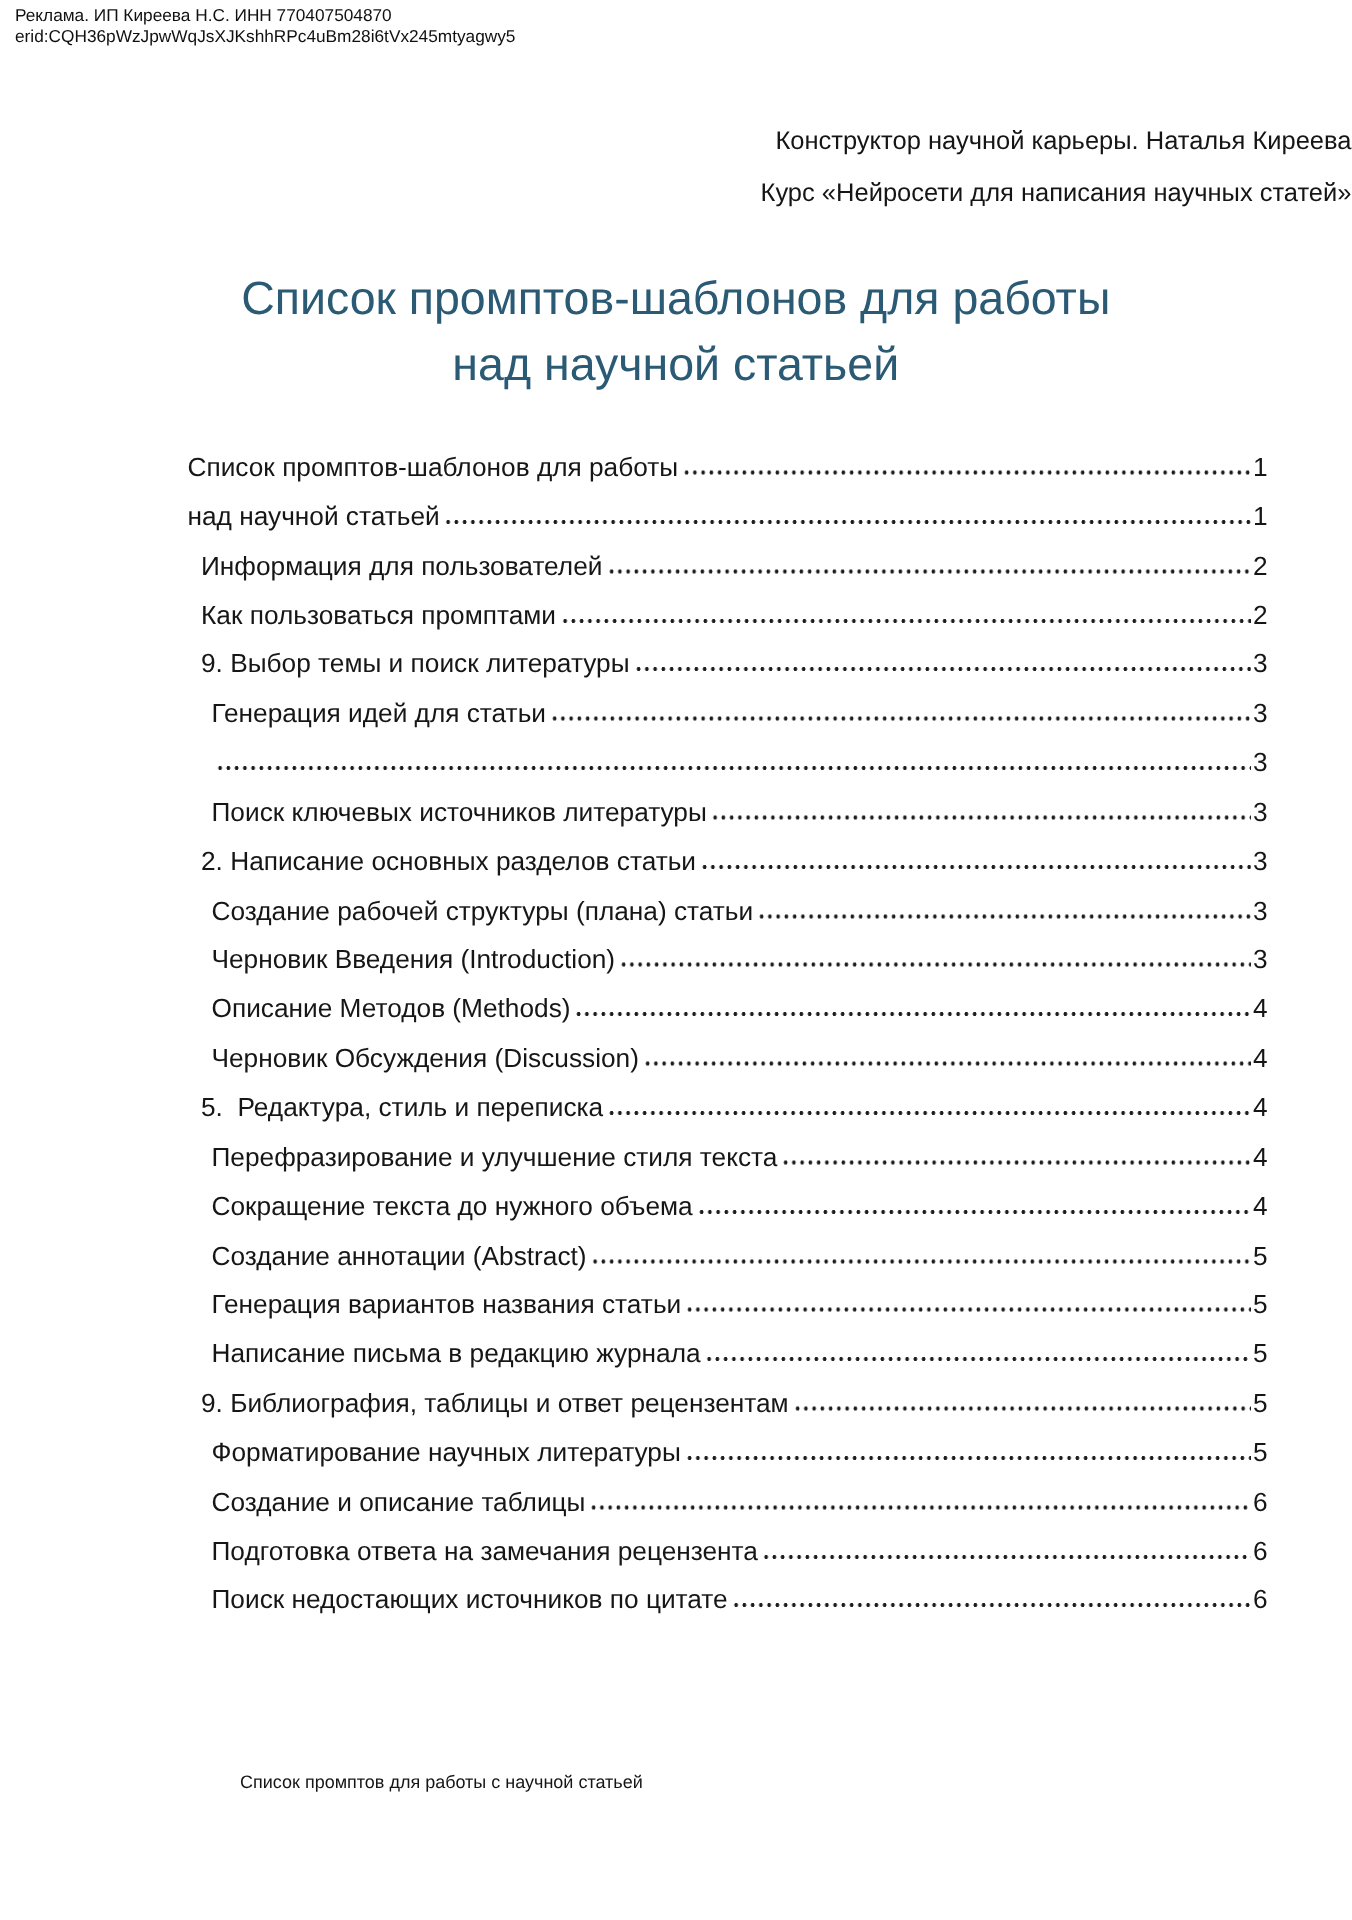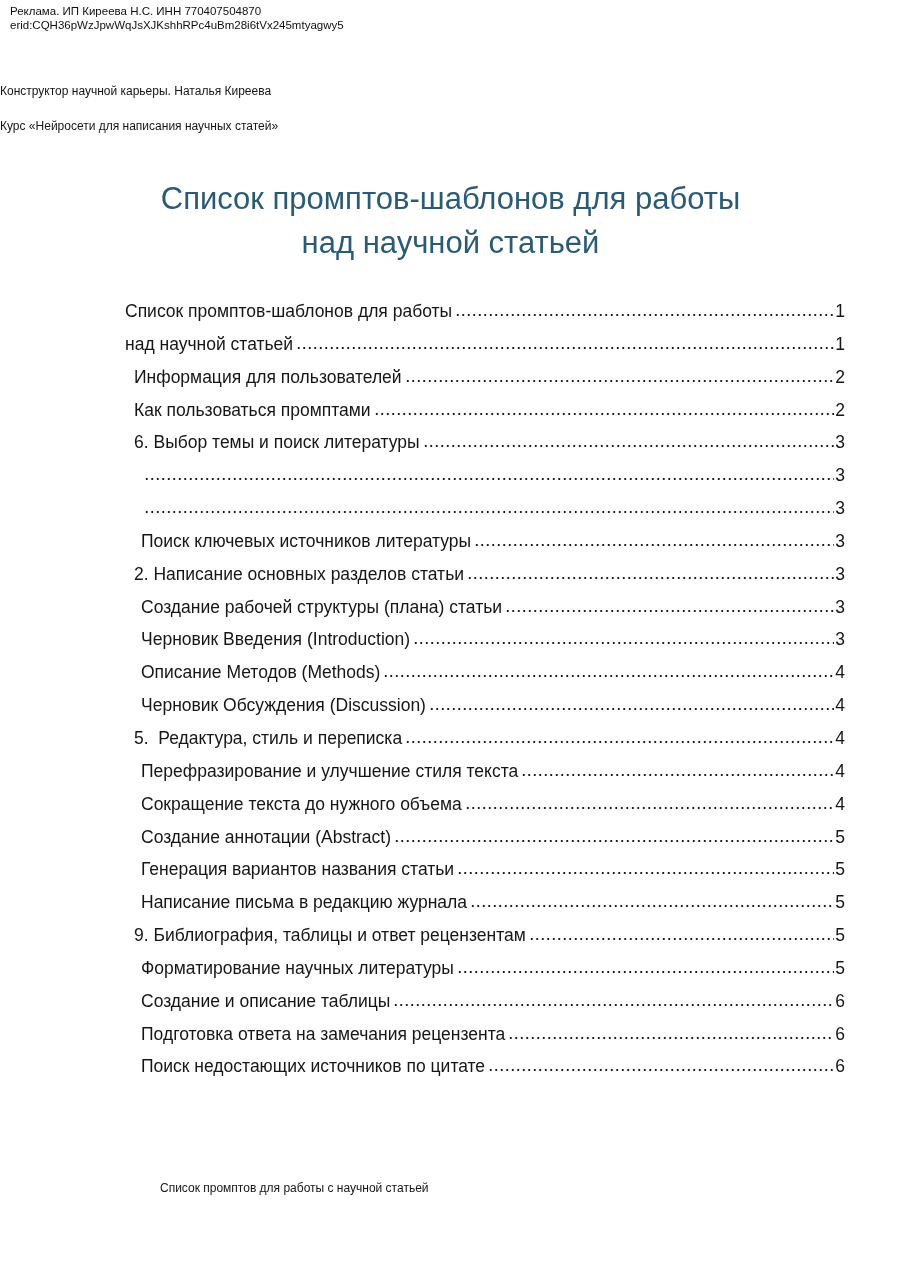--- a/index.html
+++ b/index.html
@@ -10,21 +10,21 @@
     color: #1c1c1c;
     position: relative;
     overflow: hidden;
   }
   .ad-block {
     position: absolute; left: 10px; top: 4px;
     font-size: 11.5px; line-height: 14px; color: #101010;
   }
   .header-line {
     position: absolute; left: 0; width: 100%;
-    text-align: left; font-size: 12px; color: #151515;
+    text-align: right; font-size: 17px; color: #151515;
   }
   .header-line.l1 { top: 84px; }
   .header-line.l2 { top: 119px; }
   .doc-title {
     position: absolute; top: 177px; left: 0; width: 100%;
     margin: 0; text-align: center;
     font-size: 31px; line-height: 44px; font-weight: 400;
     color: #2b5a75;
   }
   .toc {
@@ -81,25 +81,26 @@
       <span class="toc-label">Информация для пользователей</span>
       <span class="toc-leader"></span>
       <span class="toc-page">2</span>
     </div>
     <div class="toc-row level-1">
       <span class="toc-label">Как пользоваться промптами</span>
       <span class="toc-leader"></span>
       <span class="toc-page">2</span>
     </div>
     <div class="toc-row level-1">
-      <span class="toc-label">6. Выбор темы и поиск литературы</span>
+      <span class="toc-label">9. Выбор темы и поиск литературы</span>
       <span class="toc-leader"></span>
       <span class="toc-page">3</span>
     </div>
     <div class="toc-row level-2">
+      <span class="toc-label">Генерация идей для статьи</span>
       <span class="toc-leader"></span>
       <span class="toc-page">3</span>
     </div>
     <div class="toc-row level-2">
       <span class="toc-leader"></span>
       <span class="toc-page">3</span>
     </div>
     <div class="toc-row level-2">
       <span class="toc-label">Поиск ключевых источников литературы</span>
       <span class="toc-leader"></span>

